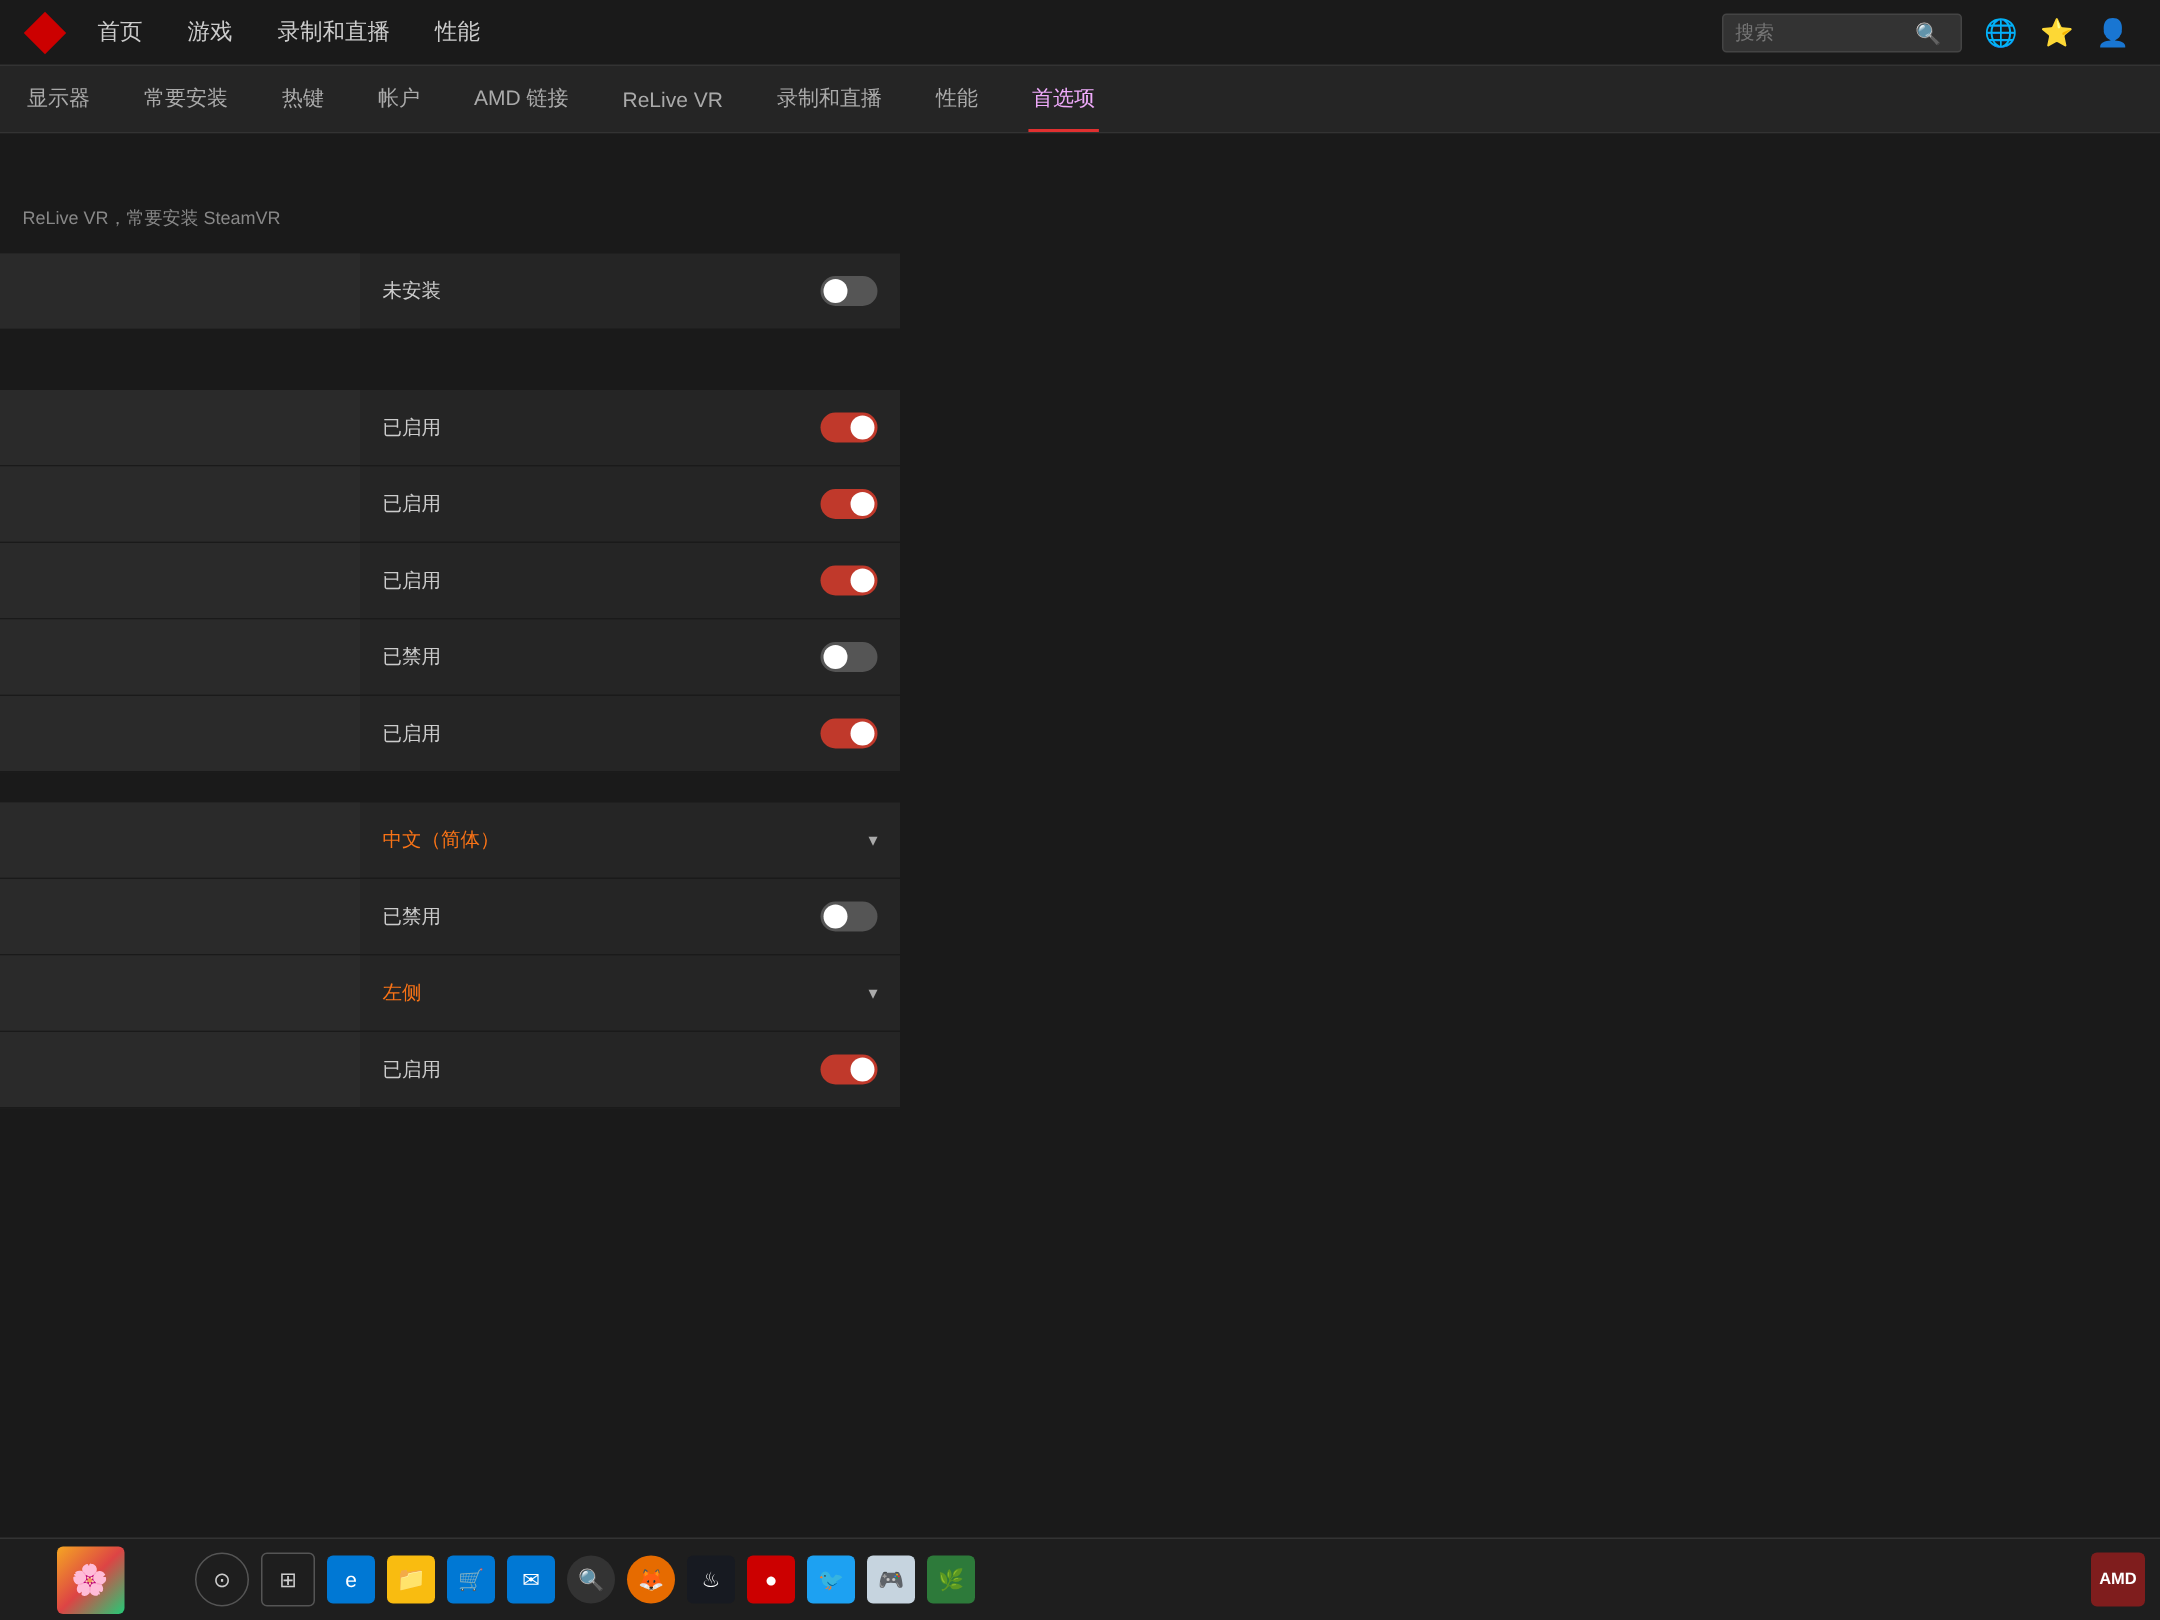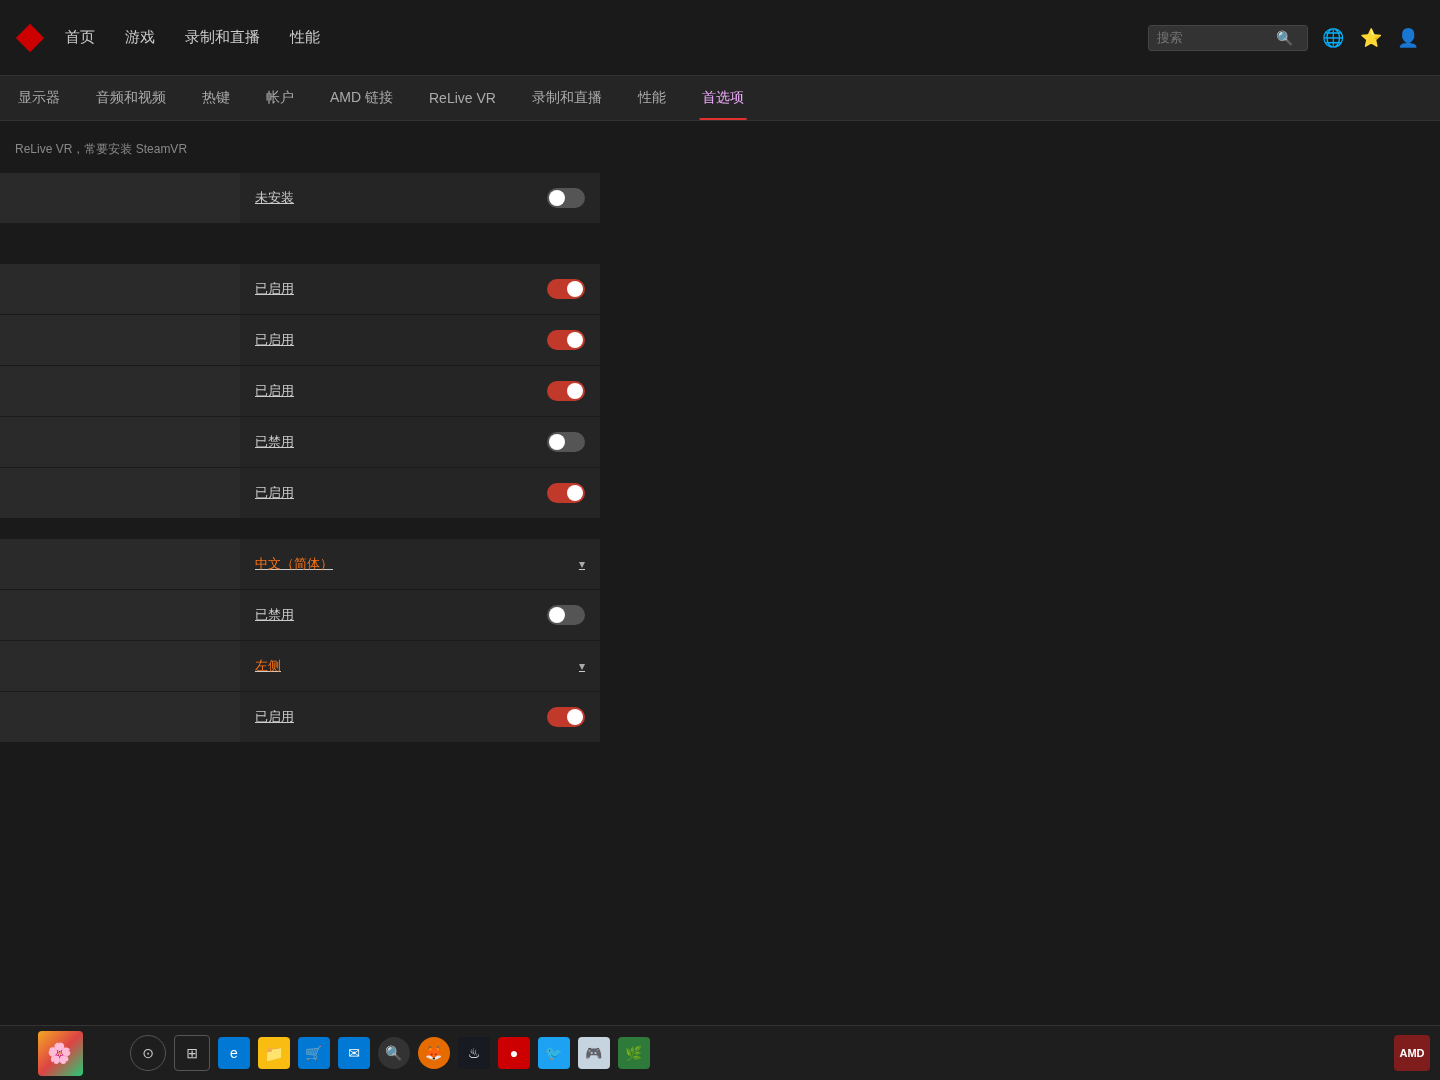--- a/index.html
+++ b/index.html
@@ -9,21 +9,21 @@
       background: #1a1a1a;
       font-family: 'Microsoft YaHei', 'PingFang SC', sans-serif;
       color: #ccc;
       overflow: hidden;
       position: relative;
     }
 
     
     .top-nav {
       background: #1a1a1a;
-      height: 76px;
+      height: 44px;
       display: flex;
       align-items: center;
       padding: 12px 20px;
       border-bottom: 1px solid #333;
     }
     .top-nav-left {
       display: flex;
       gap: 30px;
       flex: 1;
     }
@@ -103,27 +103,27 @@
     .main-content {
       background: #1a1a1a;
       padding: 20px 0 0 0;
       position: relative;
     }
 
     .vr-notice {
       font-size: 12px;
       color: #888;
       padding: 0 15px 15px 15px;
+      margin-top: 28px;
     }
 
     
     .settings-container {
       width: 600px;
       margin-left: 0;
-      text-decoration: underline;
     }
 
     .settings-row {
       display: flex;
       align-items: center;
       background: #252525;
       border-bottom: 1px solid #1a1a1a;
       min-height: 50px;
     }
     .settings-row-label {
@@ -315,21 +315,21 @@
       <span class="search-icon-btn">🔍</span>
     </div>
     <span class="nav-icon">🌐</span>
     <span class="nav-icon">⭐</span>
     <span class="nav-icon">👤</span>
   </div>
 </div>
 
 <div class="sub-nav">
   <span class="sub-nav-item">显示器</span>
-  <span class="sub-nav-item">音频和视频</span>
+  <span class="sub-nav-item">常要安装</span>
   <span class="sub-nav-item">热键</span>
   <span class="sub-nav-item">帐户</span>
   <span class="sub-nav-item">AMD 链接</span>
   <span class="sub-nav-item">ReLive VR</span>
   <span class="sub-nav-item" style="position:relative">录制和直播</span>
   <span class="sub-nav-item">性能</span>
   <span class="sub-nav-item active">首选项</span>
 </div>
 
 <div class="main-content">

